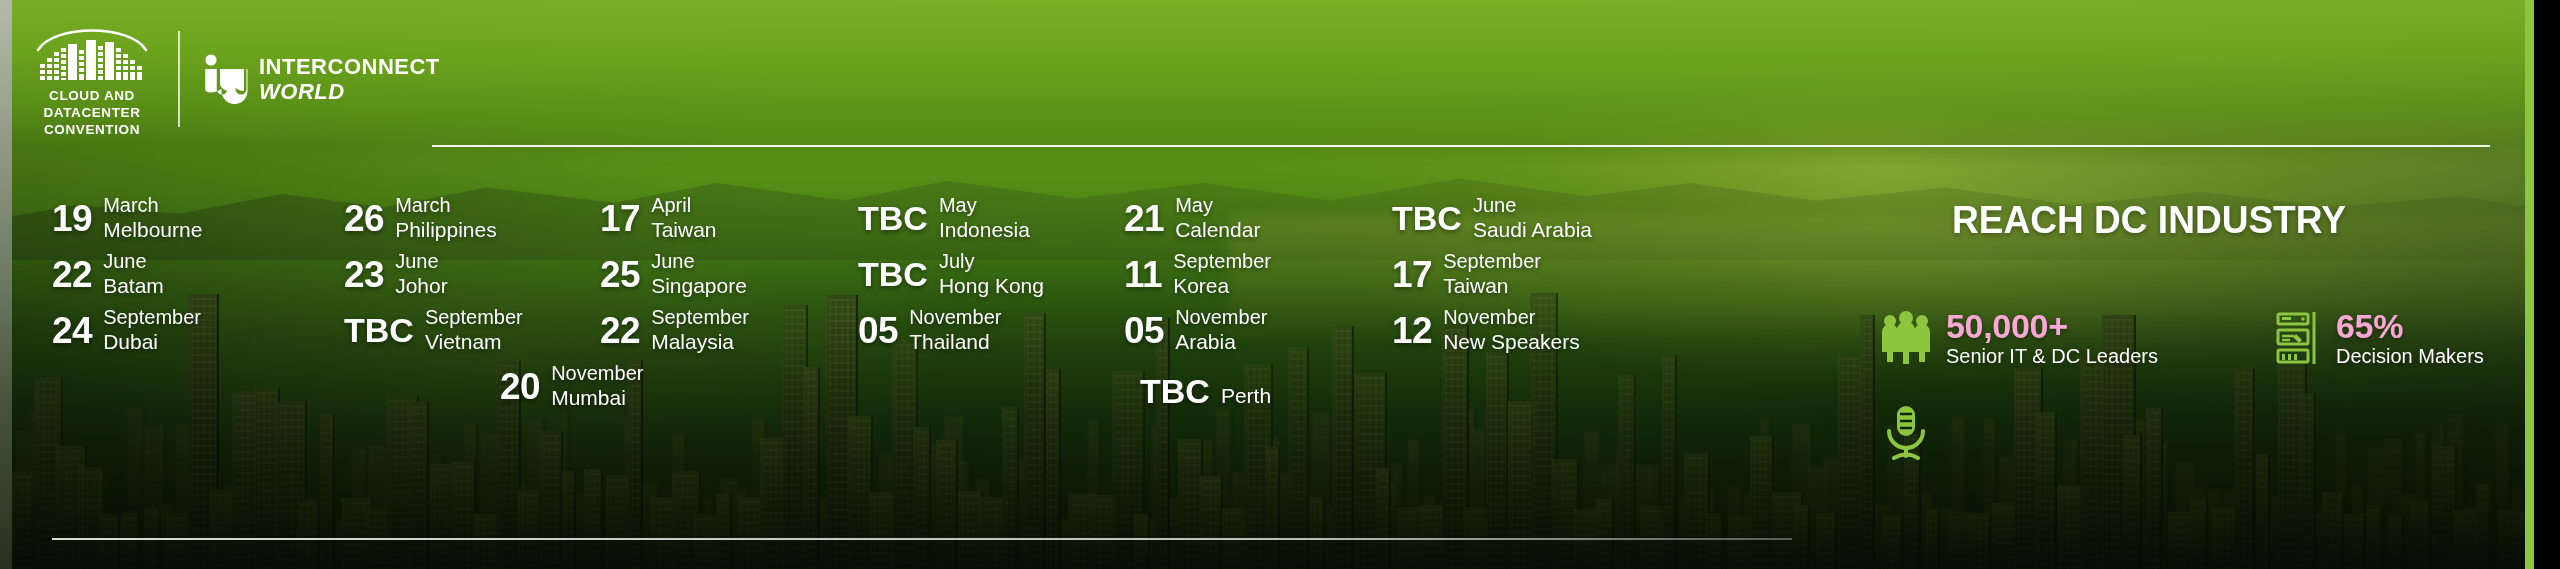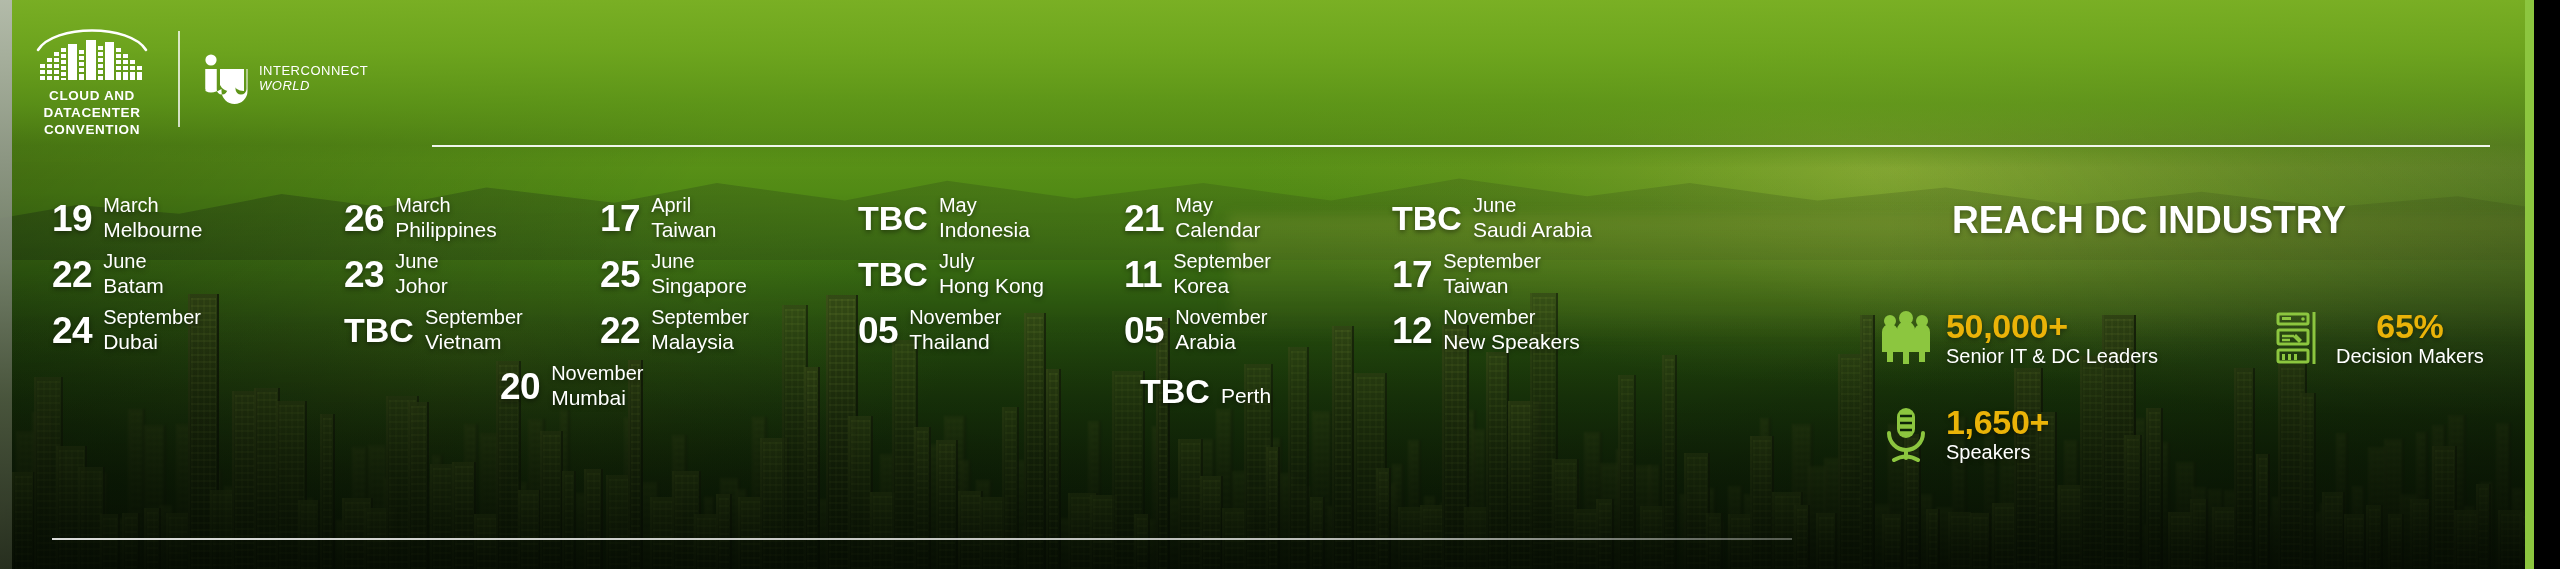--- a/index.html
+++ b/index.html
@@ -119,21 +119,21 @@
   }
   .cdc-logo { width:128px; display:flex; flex-direction:column; align-items:center; }
   .cdc-mark { width:120px; height:62px; display:block; }
   .cdc-words {
     margin-top:5px; text-align:center; color:#fff;
     font-weight:700; font-size:13.5px; letter-spacing:.6px; line-height:1.26;
   }
   .logo-divider { width:2px; height:96px; background:rgba(255,255,255,.75); margin:0 22px; }
   .iw-logo { display:flex; align-items:center; gap:11px; }
   .iw-mark { width:46px; height:52px; display:block; }
-  .iw-words { color:#fff; font-weight:400; font-size:13px; letter-spacing:.5px; line-height:1.15; }
+  .iw-words { color:#fff; font-weight:700; font-size:22px; letter-spacing:.5px; line-height:1.15; }
   .iw-words .l2 { font-style:italic; }
 
   
   .headline-wrap { position:absolute; left:432px; right:70px; top:24px; }
   .headline {
     color:#fff; font-weight:700; font-size:57px; line-height:1.06;
     letter-spacing:-0.2px; white-space:nowrap;
     transform:scaleX(.94); transform-origin:left center;
     text-shadow:0 2px 6px rgba(0,0,0,.20);
   }
@@ -174,21 +174,21 @@
     color:#fff; font-weight:700; font-size:39px; letter-spacing:0px;
     transform:scaleX(.95); transform-origin:left center;
     text-shadow:0 2px 6px rgba(0,0,0,.35);
   }
   .stats { position:absolute; left:1880px; top:308px; width:660px; }
   .stat-row { display:flex; }
   .stat { display:flex; align-items:center; gap:14px; }
   .stat .ico { width:52px; height:56px; flex:0 0 52px; display:block; }
   .stat .txt { display:flex; flex-direction:column; }
   .stat .num {
-    color:#eab308; font-weight:700; font-size:34px; line-height:1.06;
+    color:#f9a8d4; font-weight:700; font-size:34px; line-height:1.06;
     letter-spacing:-.3px; text-shadow:0 2px 5px rgba(0,0,0,.40);
   }
   .stat .lbl {
     color:#fff; font-weight:400; font-size:20px; line-height:1.2;
     text-shadow:0 2px 5px rgba(0,0,0,.40);
   }
 </style>
 </head>
 <body>
 
@@ -718,21 +718,21 @@
                 <path d="M17 20 a9 9 0 0 1 18 0 v22 h-6 v12 h-6 v-12 h-6 z"></path>
                 <circle cx="42" cy="11" r="6"></circle>
                 <path d="M34 22 a8 8 0 0 1 16 0 v20 h-5 v10 h-6 v-10 h-5 z"></path>
               </g>
             </svg></span>
           <div class="txt">
             <div class="num">50,000+</div>
             <div class="lbl">Senior IT &amp; DC Leaders</div>
           </div>
         </div>
-        <div class="stat" style="width: auto; text-align: center;">
+        <div class="stat" style="width: auto;">
           <span class="ico"><svg viewBox="0 0 52 56">
               <g fill="none" stroke="#8cc63f" stroke-width="3">
                 <rect x="8" y="4" width="30" height="10" rx="1.5"></rect>
                 <rect x="8" y="20" width="30" height="14" rx="1.5"></rect>
                 <rect x="8" y="40" width="30" height="12" rx="1.5"></rect>
                 <path d="M44 2 v52"></path>
               </g>
               <g fill="#8cc63f">
                 <circle cx="33" cy="9" r="1.8"></circle>
                 <rect x="12" y="7" width="9" height="3"></rect>
@@ -755,23 +755,19 @@
               </g>
               <g stroke="#0d2407" stroke-width="2.4">
                 <path d="M20 10 h12 M20 17 h12 M20 24 h12"></path>
               </g>
               <g fill="none" stroke="#8cc63f" stroke-width="4" stroke-linecap="round">
                 <path d="M9 27 a17 17 0 0 0 34 0"></path>
                 <path d="M26 44 v8"></path>
                 <path d="M14 54 q12 -7 24 0"></path>
               </g>
             </svg></span>
-          <div class="txt">
-            <div class="num">1,650+</div>
-            <div class="lbl">Speakers</div>
-          </div>
         </div>
       </div>
     </div>
 
   <div class="edge-right"></div>
   <div class="edge-right-black"></div>
 </div>
 
 </body></html>

